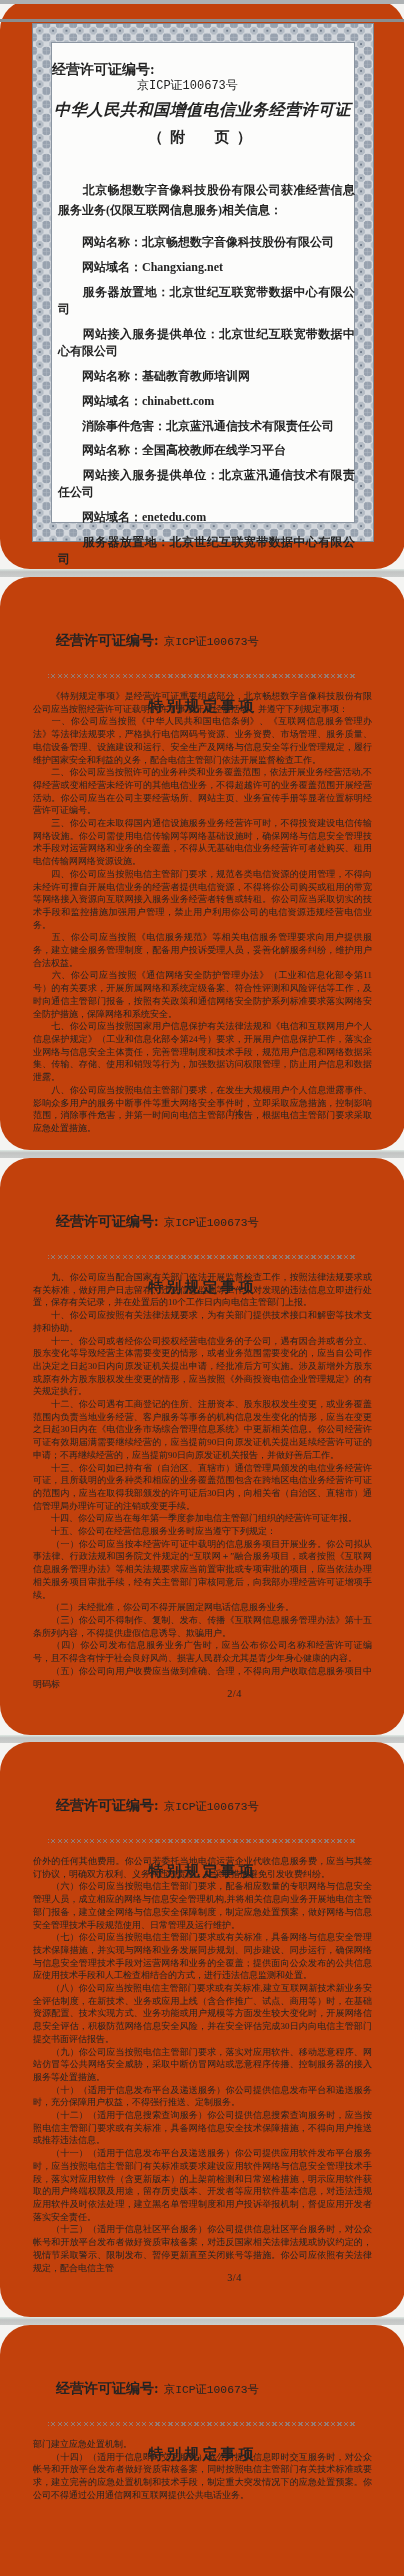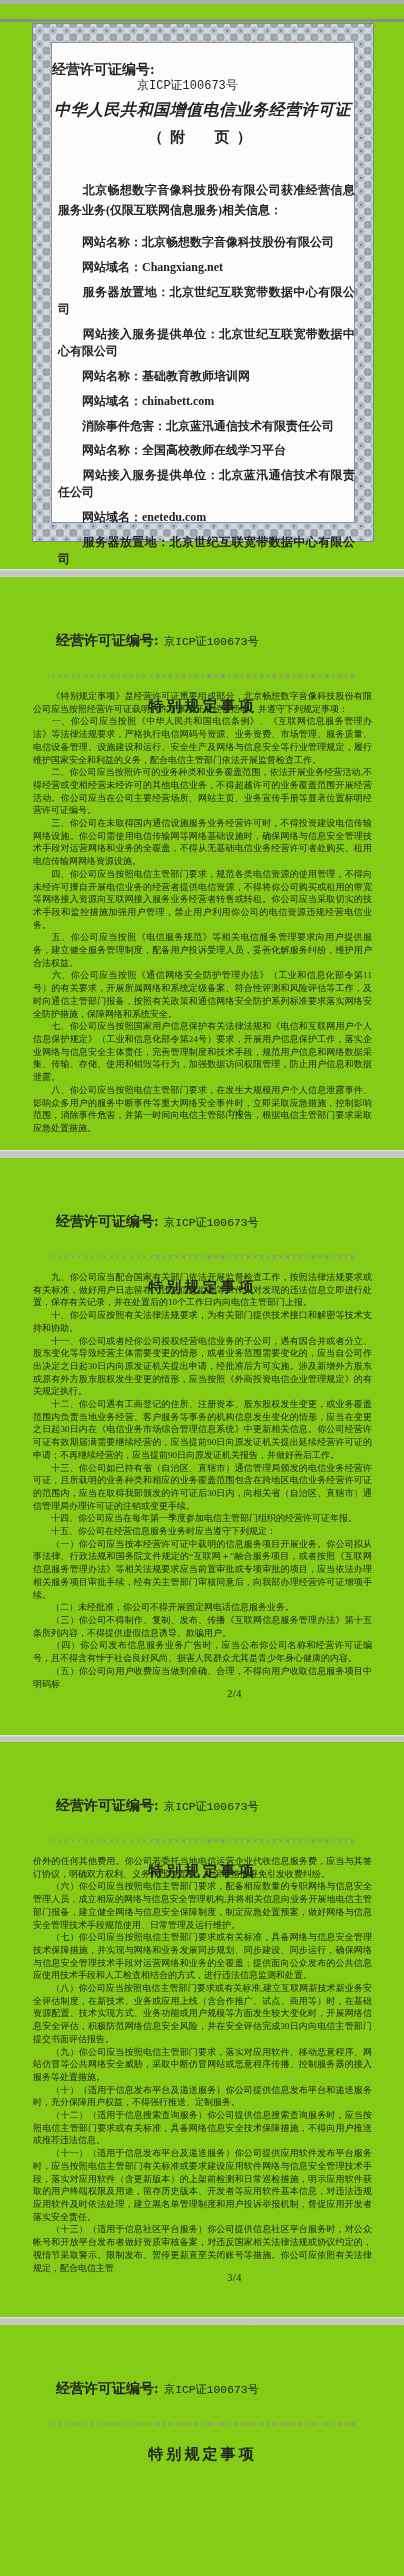--- a/index.html
+++ b/index.html
@@ -6,21 +6,21 @@
   body{background:#e9e9e7;}
   .canvas{
     position:relative;
     width:405px;height:2873px;
     margin:0 auto;
     background:#f4f4f2;
     font-family:"Liberation Serif","DejaVu Serif",serif;
     color:#232323;
     overflow:hidden;
   }
-  .sheet{position:absolute;left:0;width:405px;background:#84cc16;}
+  .sheet{position:absolute;left:0;width:405px;background:#c2410c;border-radius:30px;}
   #sheet-cert{top:0;height:569px;}
   #sheet-r1{top:577px;height:573px;}
   #sheet-r2{top:1158px;height:577px;}
   #sheet-r3{top:1742px;height:575px;}
   #sheet-r4{top:2325px;height:548px;}
 
   .divider{position:absolute;left:0;width:405px;height:7.7px;
     background:linear-gradient(180deg,#dfe9e4 0%,#c2c4c3 35%,#cbcdcc 100%);}
   #div1{top:569px;}#div2{top:1150px;}#div3{top:1735px;}#div4{top:2317px;}
   .top-strip{position:absolute;left:0;top:0;width:405px;height:4.1px;background:#adb1b3;}
@@ -219,17 +219,23 @@
 
   <div class="divider" id="div4"></div>
 
   <div class="sheet" id="sheet-r4">
     <div class="reg-header">
       <span class="reg-label">经营许可证编号:</span>
       <span class="reg-no">京ICP证100673号</span>
     </div>
     <div class="reg-title">特别规定事项</div>
     <div class="reg-wave"></div>
+    <div class="reg-body">
+
+        <p>部门建立应急处置机制。</p>
+
+        <p>　　（十四）（适用于信息即时交互服务）你公司提供信息即时交互服务时，对公众帐号和开放平台发布者做好资质审核备案，同时按照电信主管部门有关技术标准或要求，建立完善的应急处置机制和技术手段，制定重大突发情况下的应急处置预案。你公司不得通过公用通信网和互联网提供公共电话业务。</p>
+      </div>
 
   </div>
 
 </div>
 
 
 </body></html>

